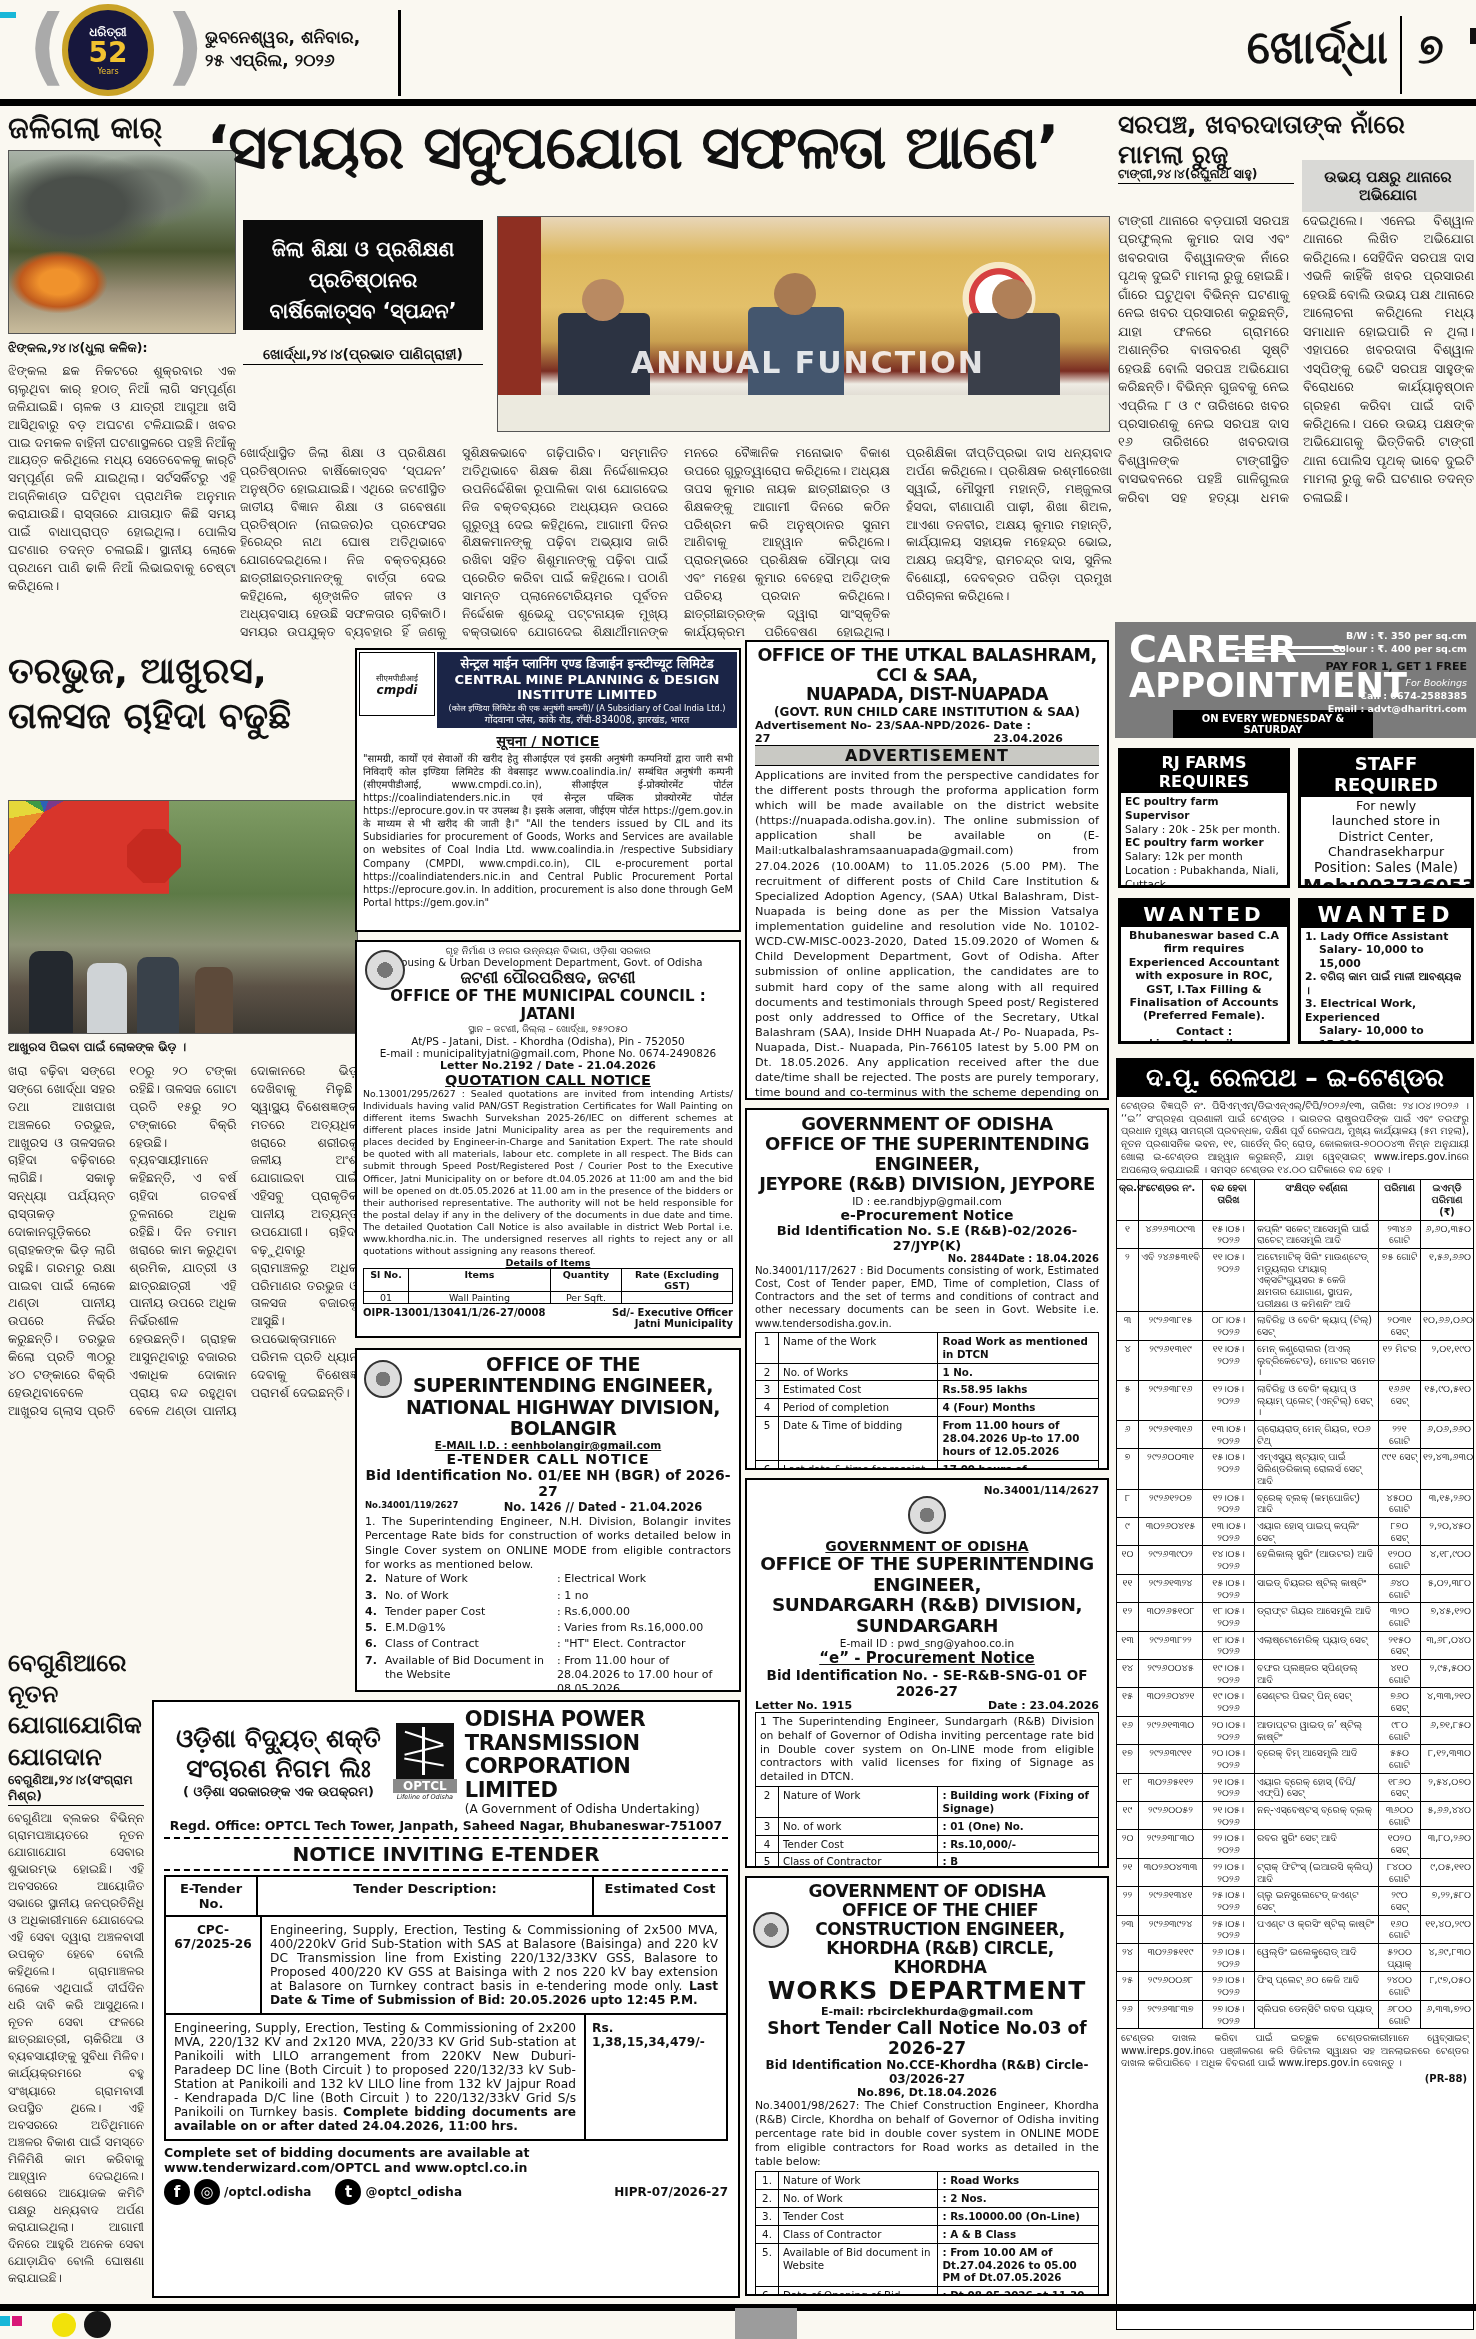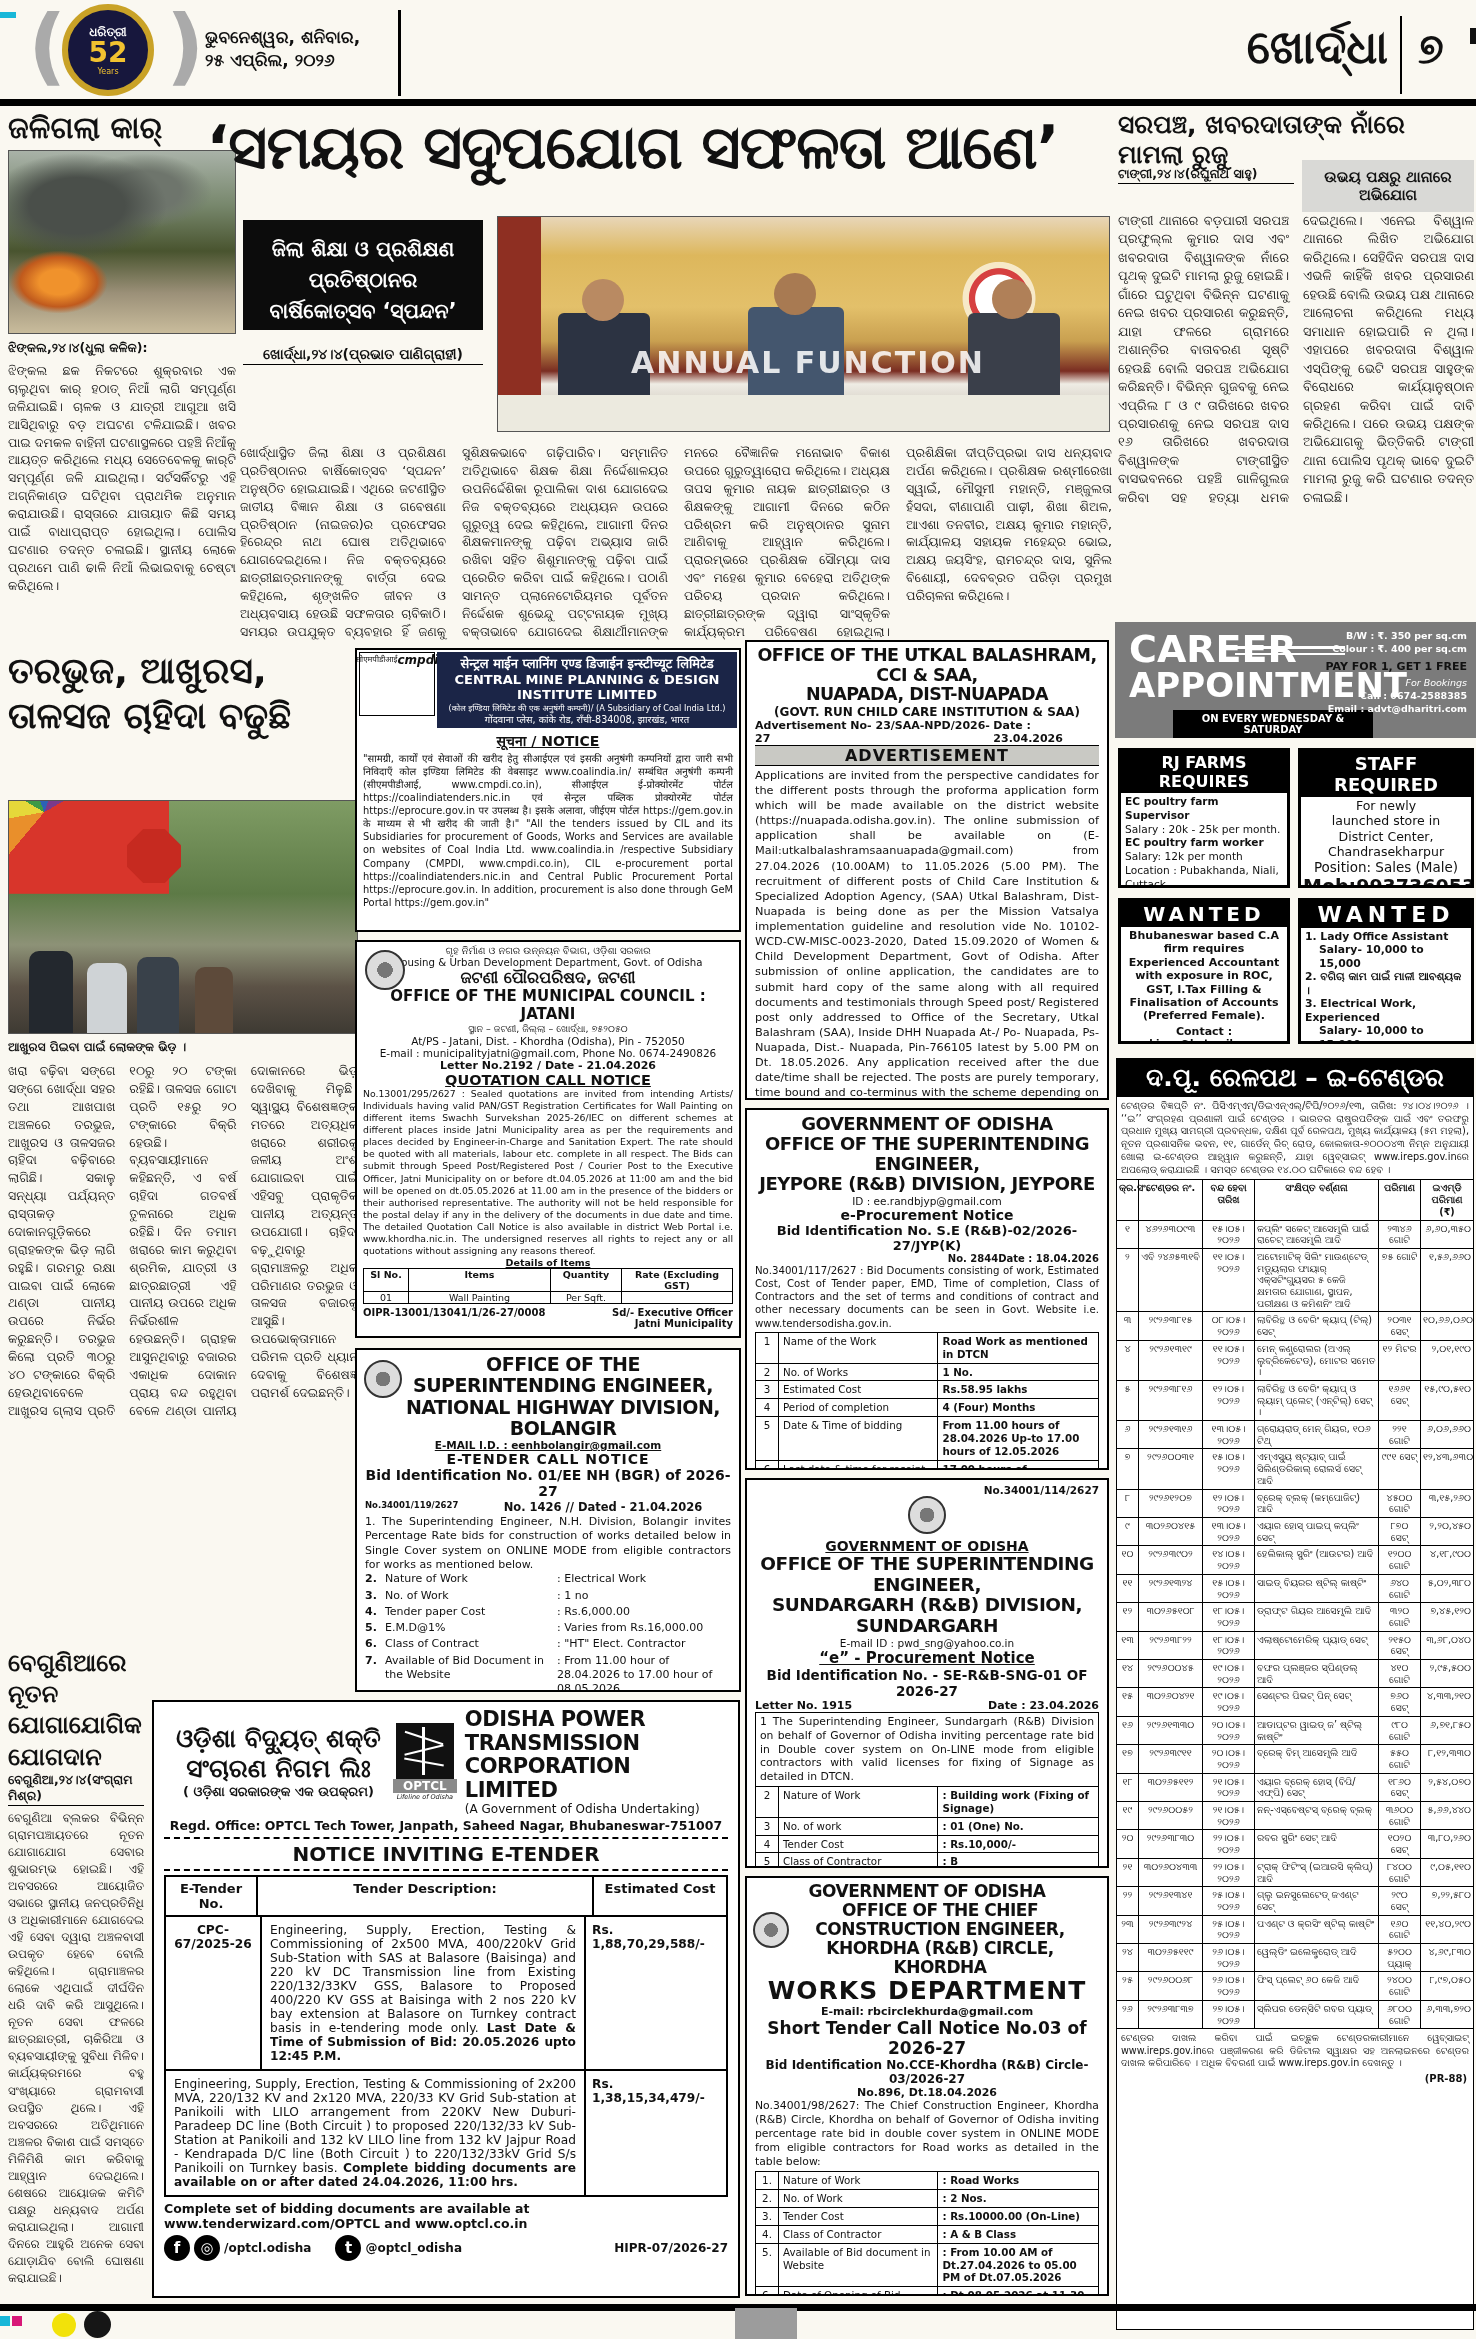--- a/index.html
+++ b/index.html
@@ -211,21 +211,21 @@
       <div style="padding-left:14px">Salary- 10,000 to 15,000</div>
       <div>2.  ବଗିଚା କାମ ପାଇଁ ମାଳୀ ଆବଶ୍ୟକ ।</div>
       <div>3.  Electrical Work, Experienced</div>
       <div style="padding-left:14px">Salary- 10,000 to 15,000</div>
 
     </div>
   </div>
 
   <div class="abs bx clip" style="left:355px;top:648px;width:386px;height:284px;background:#fff">
     <div style="display:flex">
-      <div class="bx1 ctr" style="width:74px;height:62px;margin:2px;display:flex;justify-content:center">
+      <div class="bx1 ctr" style="width:74px;height:62px;margin:2px;display:flex;flex-direction:column;justify-content:center">
         <div style="font-size:8px">सीएमपीडीआई</div>
         <div class="b it" style="font-size:12px">cmpdi</div>
       </div>
       <div class="rev ctr" style="flex:1;margin:2px 2px 2px 0;padding:2px;background:#1b2547">
         <div class="b" style="font-size:13px">सेन्ट्रल माईन प्लानिंग एण्ड डिजाईन इन्स्टीच्यूट लिमिटेड</div>
         <div class="b" style="font-size:13px">CENTRAL MINE PLANNING &amp; DESIGN INSTITUTE LIMITED</div>
         <div style="font-size:8.2px">(कोल इण्डिया लिमिटेड की एक अनुषंगी कम्पनी)/ (A Subsidiary of Coal India Ltd.)</div>
         <div style="font-size:9.6px">गोंदवाना प्लेस, कांके रोड, राँची-834008, झारखंड, भारत</div>
       </div>
     </div>
@@ -512,21 +512,20 @@
     <div style="display:flex;border:2px solid #000;font-size:13px;font-weight:bold;text-align:center">
       <div style="width:86px;flex:none;border-right:2px solid #000;padding:4px 2px">E-Tender No.</div>
       <div style="flex:1;padding:4px 2px">Tender Description:</div>
       <div style="width:128px;flex:none;border-left:2px solid #000;padding:4px 2px">Estimated Cost</div>
     </div>
     <div>
 
         <div class="ot-row">
           <div class="c1">CPC-67/2025-26</div>
           <div class="c2"><span>Engineering, Supply, Erection, Testing &amp; Commissioning of 2x500 MVA, 400/220kV Grid Sub-Station with SAS at Balasore (Baisinga) and 220 kV DC Transmission line from Existing 220/132/33KV GSS, Balasore to Proposed 400/220 KV GSS at Baisinga with 2 nos 220 kV bay extension at Balasore on Turnkey contract basis in e-tendering mode only.</span> <span class="b">Last Date &amp; Time of Submission of Bid: 20.05.2026 upto 12:45 P.M.</span></div>
-          <div class="c3">Rs. 1,88,70,29,588/-</div>
         </div>
 
         <div class="ot-row">
           <div class="c2"><span>Engineering, Supply, Erection, Testing &amp; Commissioning of 2x200 MVA, 220/132 KV and 2x120 MVA, 220/33 KV Grid Sub-station at Panikoili with LILO arrangement from 220KV New Duburi-Paradeep DC line (Both Circuit ) to proposed 220/132/33 kV Sub-Station at Panikoili and 132 kV LILO line from 132 kV Jajpur Road - Kendrapada D/C line (Both Circuit ) to 220/132/33kV Grid S/s Panikoili on Turnkey basis.</span> <span class="b">Complete bidding documents are available on or after dated 24.04.2026, 11:00 hrs.</span></div>
           <div class="c3">Rs. 1,38,15,34,479/-</div>
         </div>
       </div>
     <div class="b" style="font-size:12.5px;margin-top:4px">Complete set of bidding documents are available at www.tenderwizard.com/OPTCL and www.optcl.co.in</div>
     <div style="display:flex;align-items:center;margin-top:4px;font-size:12px" class="b">
       <span class="dot">f</span>

